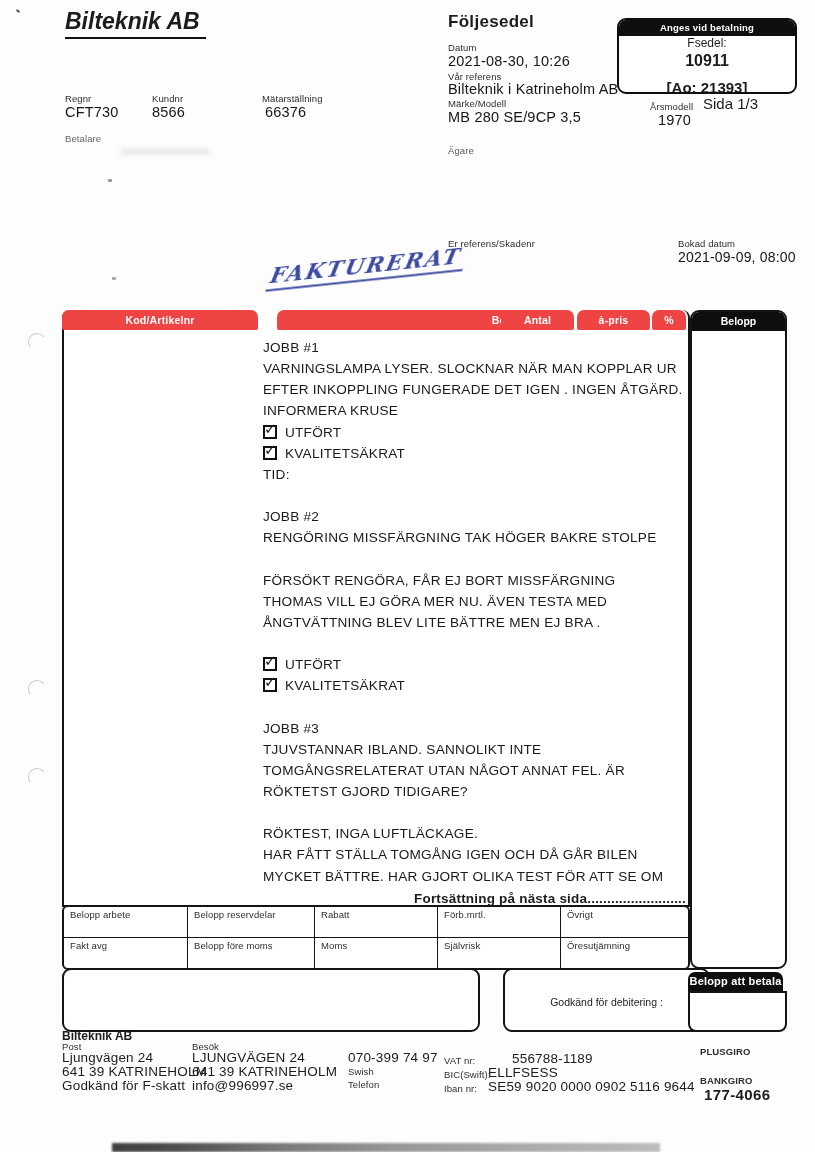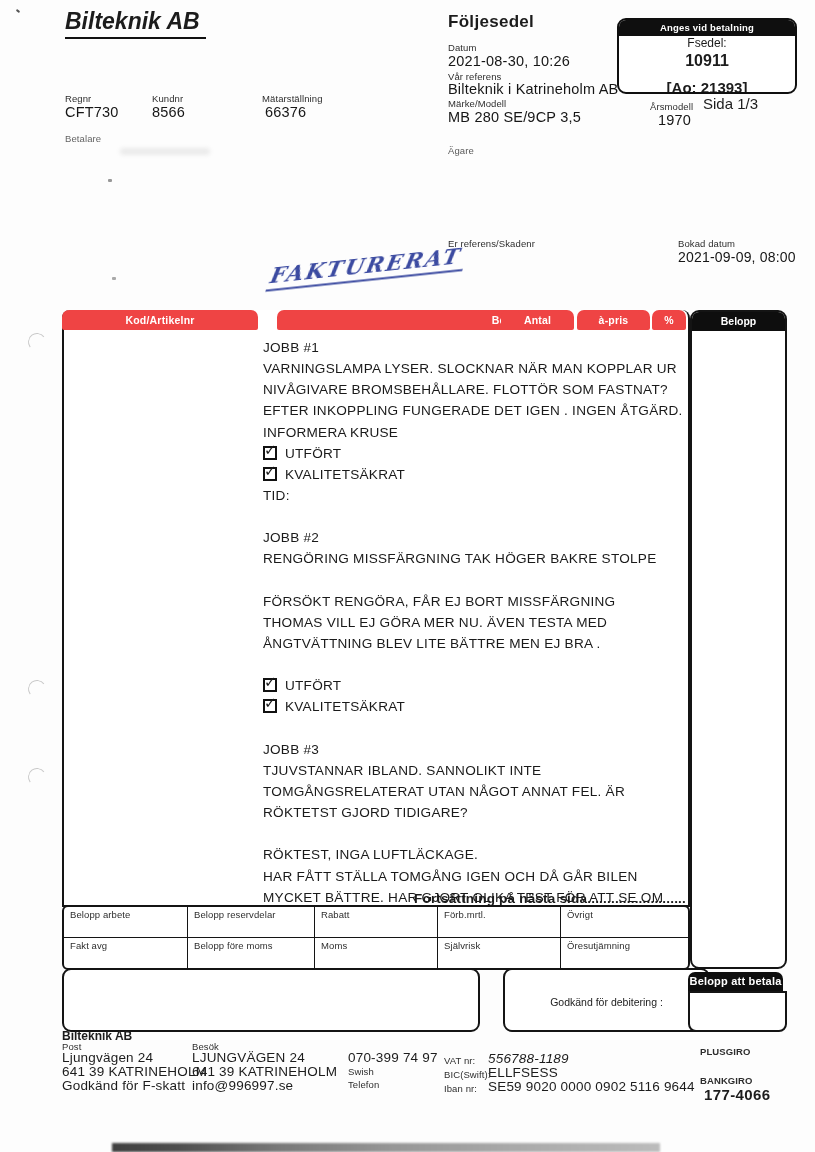--- a/index.html
+++ b/index.html
@@ -130,23 +130,20 @@
   </div>
 
   <div class="abs lines">
       <div class="bline">
         <span>JOBB #1</span>
       </div>
       <div class="bline">
         <span>VARNINGSLAMPA LYSER. SLOCKNAR NÄR MAN KOPPLAR UR</span>
       </div>
       <div class="bline">
-        <span>NIVÅGIVARE BROMSBEHÅLLARE. FLOTTÖR SOM FASTNAT?</span>
-      </div>
-      <div class="bline">
         <span>EFTER INKOPPLING FUNGERADE DET IGEN . INGEN ÅTGÄRD.</span>
       </div>
       <div class="bline">
         <span>INFORMERA KRUSE</span>
       </div>
       <div class="bline">
         <span class="cb"></span>
         <span>UTFÖRT</span>
       </div>
       <div class="bline">
@@ -249,21 +246,21 @@
   <div class="abs lbl" style="left:192px;top:1041px;">Besök</div>
   <div class="abs fval" style="left:192px;top:1050px;">LJUNGVÄGEN 24</div>
   <div class="abs fval" style="left:192px;top:1064px;">641 39 KATRINEHOLM</div>
   <div class="abs fval" style="left:192px;top:1078px;">info@996997.se</div>
 
   <div class="abs lbl" style="left:348px;top:1079px;">Telefon</div>
   <div class="abs fval" style="left:348px;top:1050px;">070-399 74 97</div>
   <div class="abs lbl" style="left:348px;top:1066px;">Swish</div>
 
   <div class="abs lbl" style="left:444px;top:1055px;">VAT nr:</div>
-  <div class="abs fval" style="left:488px;top:1051px;font-style:italic;">556788-1189</div>
+  <div class="abs fval" style="left:512px;top:1051px;">556788-1189</div>
   <div class="abs lbl" style="left:444px;top:1069px;">BIC(Swift):</div>
   <div class="abs fval" style="left:488px;top:1065px;">ELLFSESS</div>
   <div class="abs lbl" style="left:444px;top:1083px;">Iban nr:</div>
   <div class="abs fval" style="left:488px;top:1079px;">SE59 9020 0000 0902 5116 9644</div>
 
   <div class="abs lbl" style="left:700px;top:1046px;font-weight:bold;">PLUSGIRO</div>
   <div class="abs lbl" style="left:700px;top:1075px;font-weight:bold;">BANKGIRO</div>
   <div class="abs bank-val" style="left:704px;top:1086px;">177-4066</div>
 
   <div class="hole" style="left:28px;top:333px;"></div>

